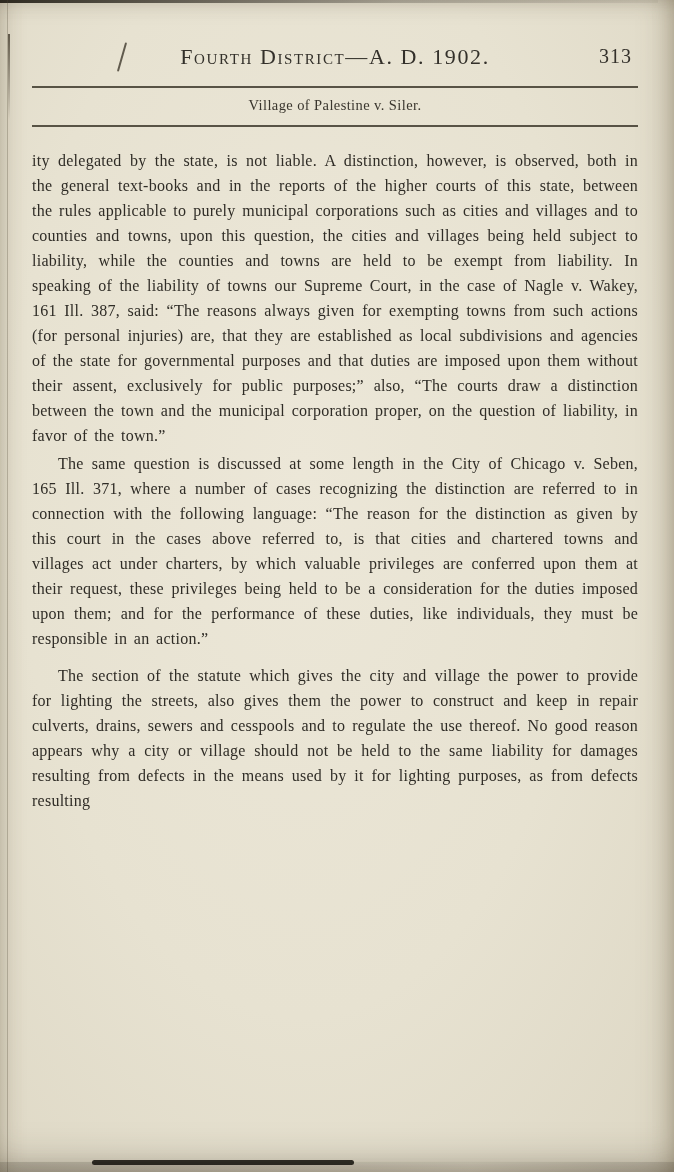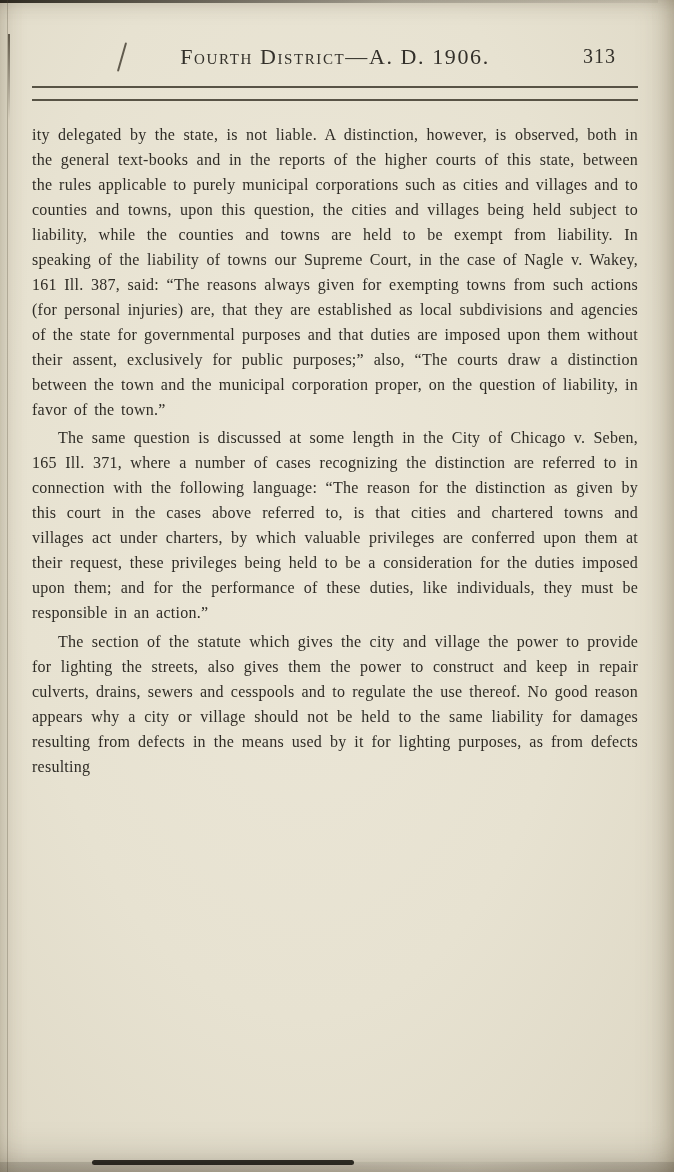--- a/index.html
+++ b/index.html
@@ -67,21 +67,21 @@
   .running-head {
     display: block;
     text-align: center;
     font-variant: small-caps;
     font-size: 22px;
     letter-spacing: 1.6px;
     color: #33302a;
   }
   .page-number {
     position: absolute;
-    right: 22px;
+    right: 6px;
     top: 1px;
     font-size: 20px;
     letter-spacing: 1px;
     color: #33302a;
     text-align: right;
   }
   .rule {
     border: none;
     border-top: 2px solid rgba(62, 57, 45, 0.85);
     margin: 12px 0 0 0;
@@ -107,44 +107,45 @@
     color: #2f2c26;
   }
   .body-text p {
     margin: 0 0 3px 0;
     text-indent: 26px;
   }
   .body-text p.no-indent {
     text-indent: 0;
   }
   .body-text p.section-start {
-    margin-top: 4px;
+    margin-top: 12px;
   }
 </style>
 </head>
 <body>
 
 <div class="page">
 
   <div class="artifact top-edge-line"></div>
   <div class="artifact left-binding-line"></div>
   <div class="artifact left-crease"></div>
   <div class="artifact pen-mark"></div>
   <div class="artifact bottom-shade"></div>
   <div class="artifact bottom-sliver"></div>
 
   <div class="content">
 
     <div class="header-row">
-      <span class="running-head">Fourth District—A. D. 1906.</span>
+      <span class="running-head">Fourth District—A. D. 1902.</span>
       <span class="page-number">313</span>
     </div>
 
     <hr class="rule rule-1">
 
+    <div class="caption">Village of Palestine v. Siler.</div>
 
     <hr class="rule rule-2">
 
     <div class="body-text">
       <p class="no-indent">ity delegated by the state, is not liable. A distinction, however, is observed, both in the general text-books and in the reports of the higher courts of this state, between the rules applicable to purely municipal corporations such as cities and villages and to counties and towns, upon this question, the cities and villages being held subject to liability, while the counties and towns are held to be exempt from liability. In speaking of the liability of towns our Supreme Court, in the case of Nagle v. Wakey, 161 Ill. 387, said: “The reasons always given for exempting towns from such actions (for personal injuries) are, that they are established as local subdivisions and agencies of the state for governmental purposes and that duties are imposed upon them without their assent, exclusively for public purposes;” also, “The courts draw a distinction between the town and the municipal corporation proper, on the question of liability, in favor of the town.”</p>
       <p>The same question is discussed at some length in the City of Chicago v. Seben, 165 Ill. 371, where a number of cases recognizing the distinction are referred to in connection with the following language: “The reason for the distinction as given by this court in the cases above referred to, is that cities and chartered towns and villages act under charters, by which valuable privileges are conferred upon them at their request, these privileges being held to be a consideration for the duties imposed upon them; and for the performance of these duties, like individuals, they must be responsible in an action.”</p>
       <p class="section-start">The section of the statute which gives the city and village the power to provide for lighting the streets, also gives them the power to construct and keep in repair culverts, drains, sewers and cesspools and to regulate the use thereof. No good reason appears why a city or village should not be held to the same liability for damages resulting from defects in the means used by it for lighting purposes, as from defects resulting</p>
     </div>
 
   </div>

